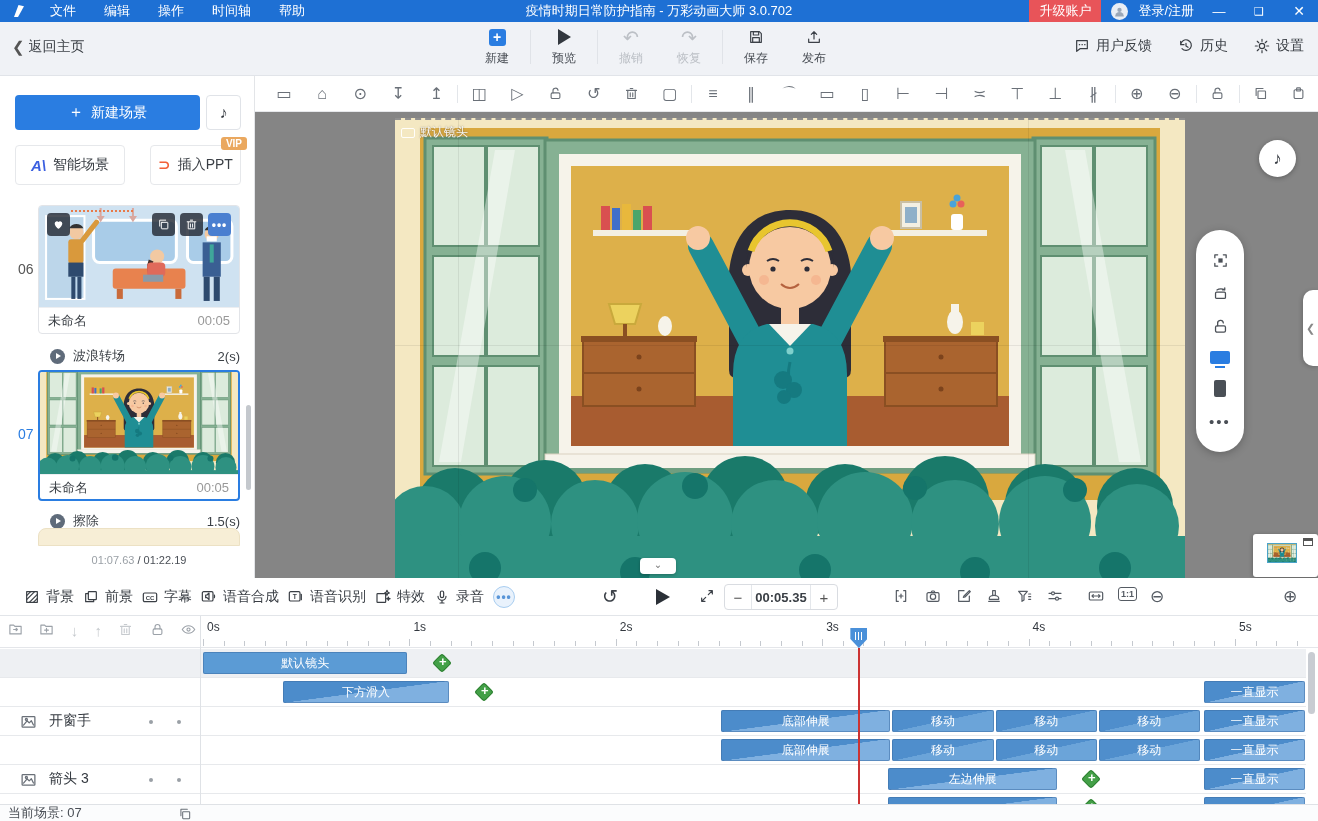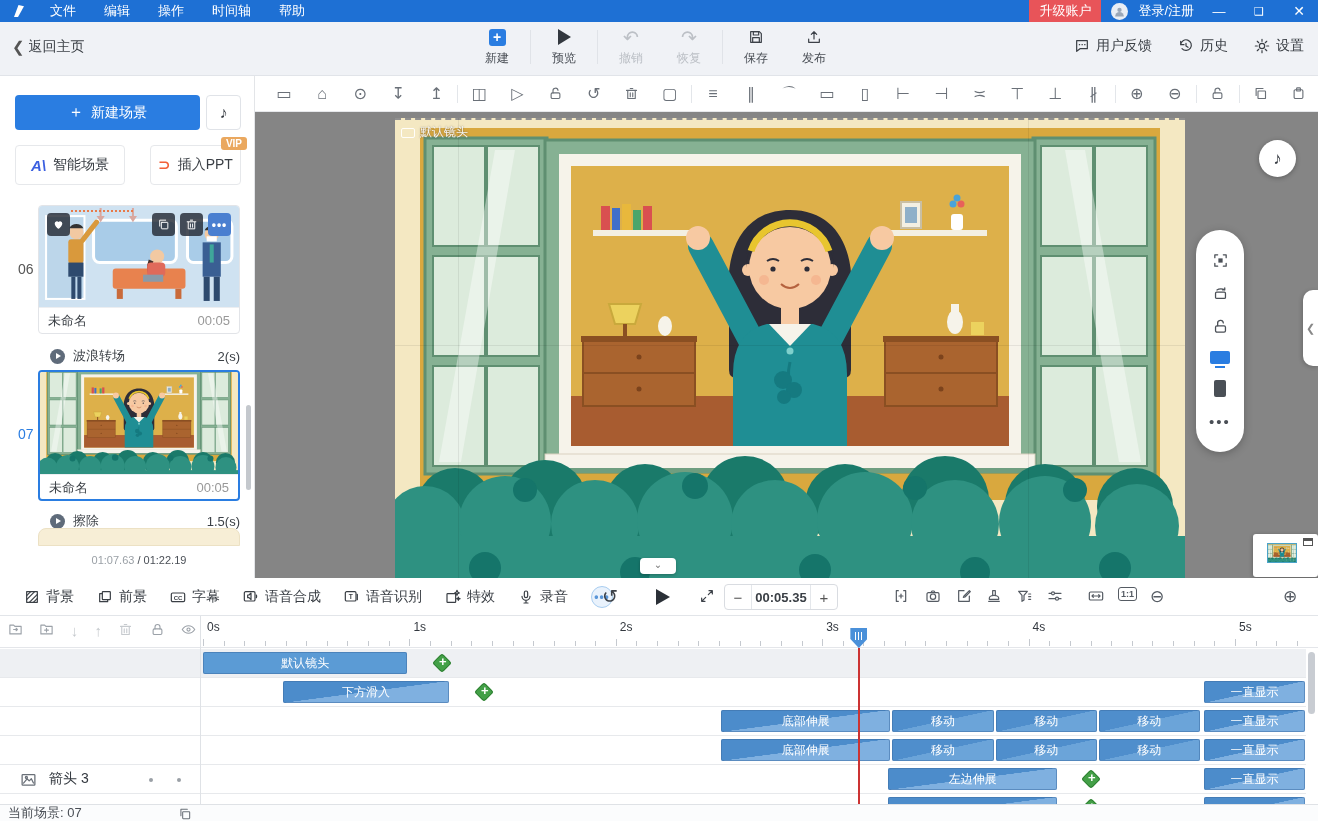--- a/index.html
+++ b/index.html
@@ -90,21 +90,21 @@
   .land::after{content:"";position:absolute;left:5px;bottom:-4px;width:10px;border-top:2px solid #2a7de1}
   .port{width:12px;height:17px;background:#4a4f56;border-radius:2px}
   .fdots{font-size:15px;letter-spacing:2px;color:#4a4f56}
   #edge-tab{position:absolute;left:1048px;top:178px;width:15px;height:76px;background:#fff;border-radius:10px 0 0 10px;box-shadow:-1px 1px 4px rgba(0,0,0,.2);display:flex;align-items:center;justify-content:center;color:#888;font-size:11px}
   #collapse-bar{position:absolute;left:385px;top:446px;width:36px;height:16px;background:#fff;border-radius:4px;box-shadow:0 1px 3px rgba(0,0,0,.25);text-align:center;font-size:10px;color:#777;line-height:14px}
   #minipanel{position:absolute;left:998px;top:422px;width:65px;height:43px;background:#fff;border-radius:3px;box-shadow:0 1px 4px rgba(0,0,0,.3)}
   #minipanel .mthumb{position:absolute;left:14px;top:9px;width:30px;height:20px;border:1px solid #4aa3c9;overflow:hidden}
   #minipanel .wres{position:absolute;right:5px;top:4px;width:10px;height:8px;border:1.5px solid #555;border-top-width:3px}
   
   #playbar{position:absolute;left:0;top:578px;width:1318px;height:38px;background:#fff;border-bottom:1px solid #e2e5e9}
-  #pb-tools{position:absolute;left:24px;top:0;height:38px;display:flex;align-items:center;gap:23px;font-size:14px;color:#3a3f45}
+  #pb-tools{position:absolute;left:24px;top:0;height:38px;display:flex;align-items:center;gap:9px;font-size:14px;color:#3a3f45}
   .ptool{display:flex;align-items:center;gap:6px}
   #pb-more{width:22px;height:22px;border-radius:50%;background:#e9f2fc;border:1px solid #a8cdf0;color:#5a96d8;font-size:12px;letter-spacing:1px;display:flex;align-items:center;justify-content:center;font-weight:bold}
   #pb-history{position:absolute;left:602px;top:7px;font-size:19px;color:#3c4148}
   #pb-play{position:absolute;left:656px;top:11px;width:0;height:0;border-left:14px solid #2b3037;border-top:8px solid transparent;border-bottom:8px solid transparent}
   #pb-expand{position:absolute;left:699px;top:10px;color:#3c4148}
   #stepper{position:absolute;left:724px;top:6px;width:114px;height:26px;border:1px solid #d9dce1;border-radius:4px;background:#fff;display:flex;align-items:stretch;font-size:13px;color:#3a3f45}
   #stepper .st{width:26px;display:flex;align-items:center;justify-content:center;color:#555;font-size:15px}
   #stepper .tval{flex:1;display:flex;align-items:center;justify-content:center;border-left:1px solid #e4e7eb;border-right:1px solid #e4e7eb;font-weight:bold;font-size:13px}
   .pricon{position:absolute;top:10px;color:#555b63}
   .circop{position:absolute;top:8px;font-size:17px;color:#555b63}
@@ -442,20 +442,21 @@
 
 <div id="app">
 
   <div id="titlebar">
     <span id="logo"></span>
     <span class="menu">文件</span>
     <span class="menu">编辑</span>
     <span class="menu">操作</span>
     <span class="menu">时间轴</span>
     <span class="menu">帮助</span>
+    <span id="tb-title">疫情时期日常防护指南 - 万彩动画大师 3.0.702</span>
     <div id="tb-right">
       <span id="upgrade">升级账户</span>
       <span id="avatar">
           <svg class="ic">
             <use href="#user"></use>
           </svg>
         </span>
       <span>登录/注册</span>
       <span class="winbtn">—</span>
       <span class="winbtn" id="btn-max">❑</span>
@@ -885,20 +886,28 @@
         <div class="tl-row hl" style="top: 0px;">
           <div class="clip flat" style="left: 203px; width: 204.336px;">默认镜头</div>
           <div class="addmark" style="left: 435.424px;"></div>
         </div>
         <div class="tl-row" style="top: 29px;">
           <div class="clip anim" style="left: 283.496px; width: 165.12px;">下方滑入</div>
           <div class="clip anim" style="left: 1204.04px; width: 101.136px;">一直显示</div>
           <div class="addmark" style="left: 476.704px;"></div>
         </div>
         <div class="tl-row" style="top: 58px;">
+          <div class="tl-head">
+            <svg class="ic tic">
+              <use href="#photo"></use>
+            </svg>
+            <span class="tname">开窗手</span>
+            <span class="dot d1"></span>
+            <span class="dot d2"></span>
+          </div>
           <div class="clip anim" style="left: 721.064px; width: 169.248px;">底部伸展</div>
           <div class="clip move" style="left: 892.376px; width: 101.136px;">移动</div>
           <div class="clip move" style="left: 995.576px; width: 101.136px;">移动</div>
           <div class="clip move" style="left: 1098.78px; width: 101.136px;">移动</div>
           <div class="clip anim" style="left: 1204.04px; width: 101.136px;">一直显示</div>
         </div>
         <div class="tl-row" style="top: 87px;">
           <div class="clip anim" style="left: 721.064px; width: 169.248px;">底部伸展</div>
           <div class="clip move" style="left: 892.376px; width: 101.136px;">移动</div>
           <div class="clip move" style="left: 995.576px; width: 101.136px;">移动</div>

